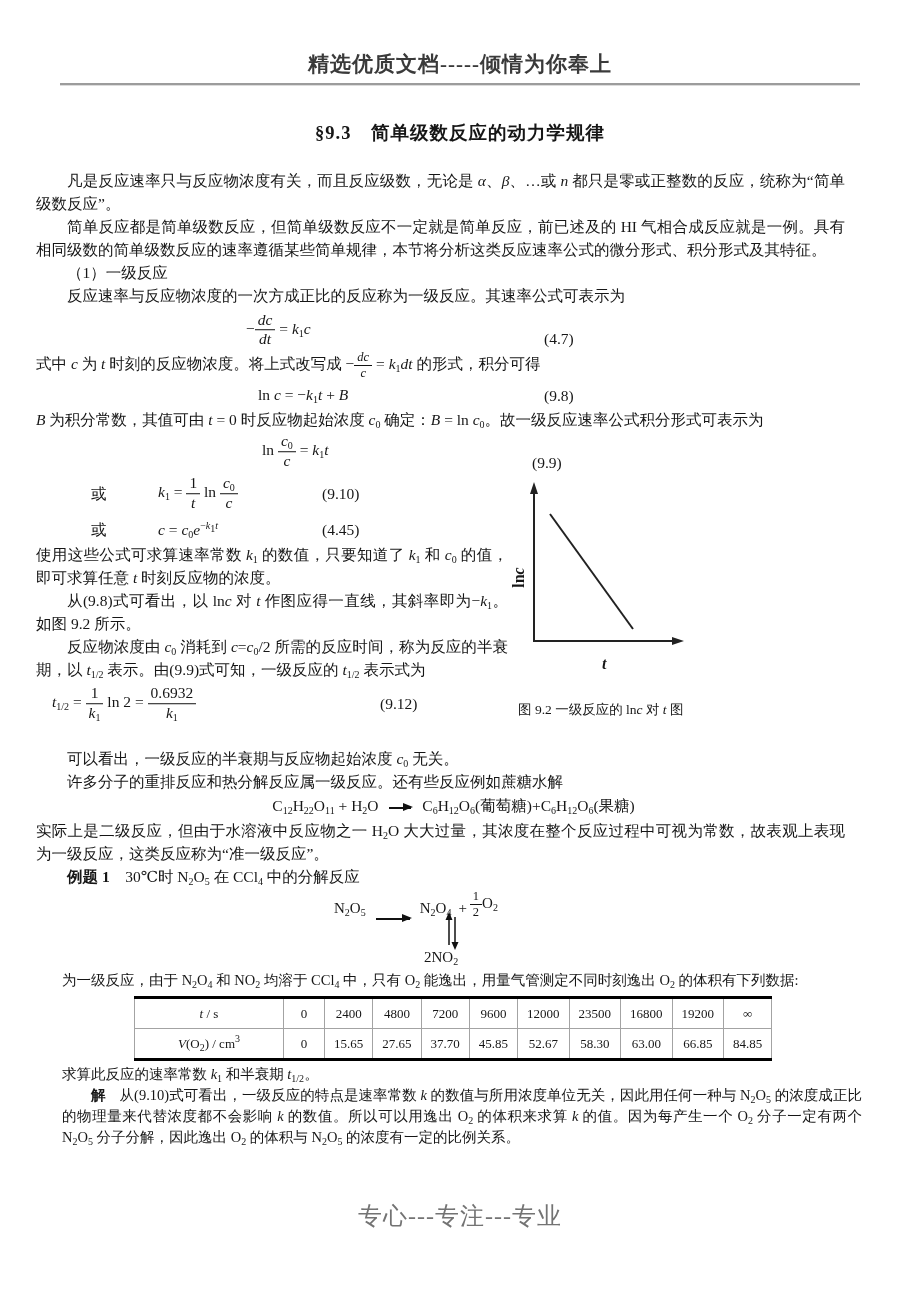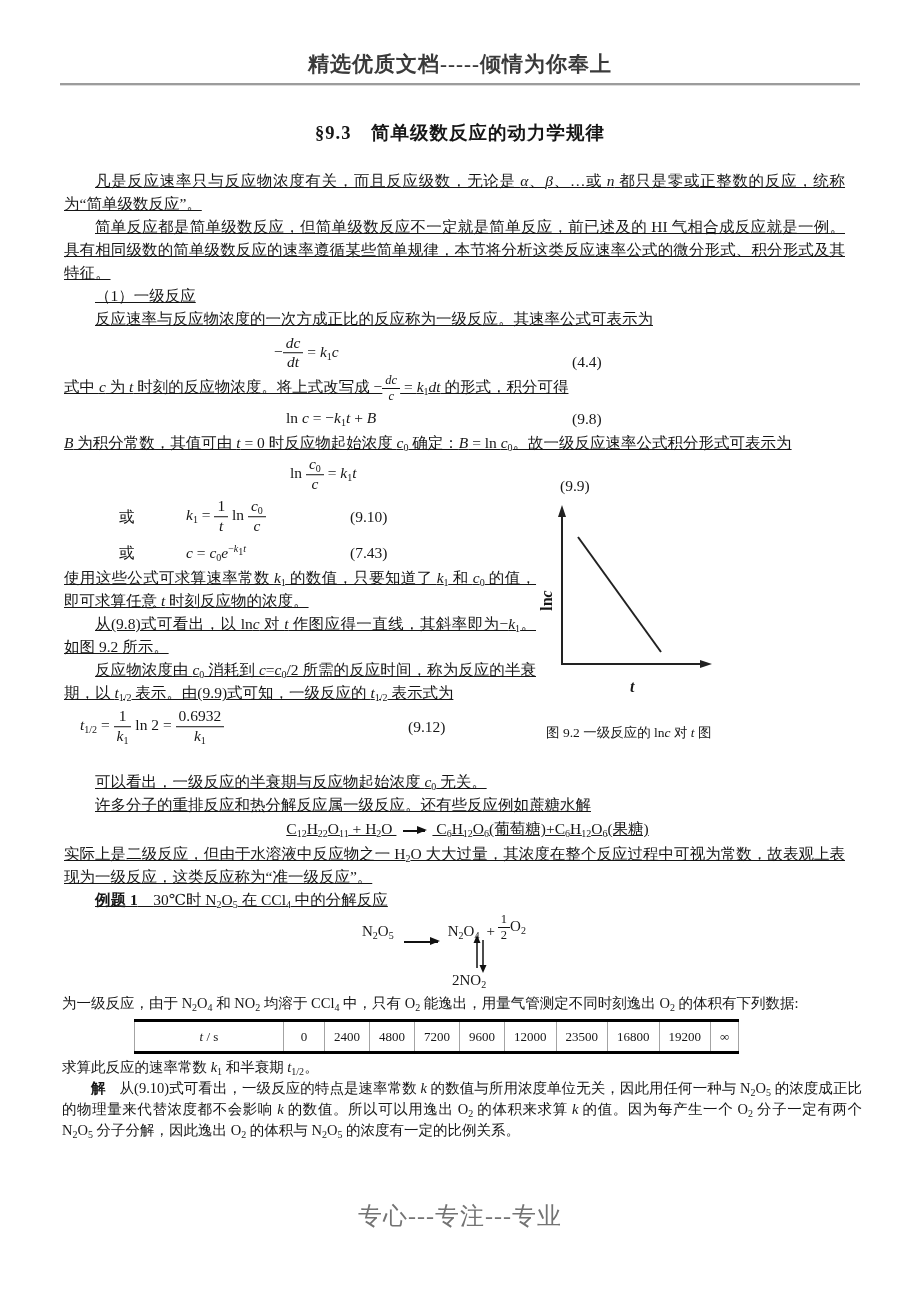--- a/index.html
+++ b/index.html
@@ -4,21 +4,21 @@
 <style>
   html,body{margin:0;padding:0;background:#fff;}
   .page{position:relative;width:920px;height:1302px;background:#fff;color:#161616;
         font-family:"Liberation Serif","DejaVu Serif",serif;overflow:hidden;}
   
   .doc-header{padding-top:50px;text-align:center;font-size:21px;color:#3a3a3a;font-weight:600;letter-spacing:1px;}
   .divider{height:2px;background:#9c9c9c;margin:5px 60px 0 60px;border-bottom:1px solid #dcdcdc;}
   .doc-title{margin:34px 0 0 0;text-align:center;font-size:18.5px;font-weight:bold;letter-spacing:1px;}
   .doc-footer{position:absolute;left:0;right:0;top:1200px;text-align:center;font-size:24px;color:#737373;letter-spacing:1px;}
   
-  .content{margin:24px 75px 0 64px;font-size:15.5px;line-height:23px;text-align:justify;text-decoration:underline;}
+  .content{margin:24px 75px 0 36px;font-size:15.5px;line-height:23px;text-align:justify;}
   .content p{margin:0;}
   p.ind{text-indent:2em;}
   
   .eqrow{position:relative;}
   .eqrow .formula{position:absolute;top:50%;transform:translateY(-50%);white-space:nowrap;}
   .eqrow .eqnum{position:absolute;white-space:nowrap;}
   #eq97{height:42px;margin-top:2px;}
   #eq97 .formula{left:210px;}
   #eq97 .eqnum{left:508px;top:18px;}
   #eq98{height:28px;}
@@ -85,21 +85,21 @@
   <h1 class="doc-title">§9.3　简单级数反应的动力学规律</h1>
 
   <div class="content">
     <p class="ind">凡是反应速率只与反应物浓度有关，而且反应级数，无论是 <i>α</i>、<i>β</i>、…或 <i>n</i> 都只是零或正整数的反应，统称为“简单级数反应”。</p>
     <p class="ind">简单反应都是简单级数反应，但简单级数反应不一定就是简单反应，前已述及的 HI 气相合成反应就是一例。具有相同级数的简单级数反应的速率遵循某些简单规律，本节将分析这类反应速率公式的微分形式、积分形式及其特征。</p>
     <p class="ind">（1）一级反应</p>
     <p class="ind">反应速率与反应物浓度的一次方成正比的反应称为一级反应。其速率公式可表示为</p>
 
     <div class="eqrow" id="eq97">
       <span class="formula">−<span class="frac"><span class="num"><i>dc</i></span><span class="den"><i>dt</i></span></span> = <i>k</i><sub>1</sub><i>c</i></span>
-      <span class="eqnum">(4.4)</span>
+      <span class="eqnum">(4.7)</span>
     </div>
 
     <p>式中 <i>c</i> 为 <i>t</i> 时刻的反应物浓度。将上式改写成 −<span class="frac sm"><span class="num"><i>dc</i></span><span class="den"><i>c</i></span></span> = <i>k</i><sub>1</sub><i>dt</i> 的形式，积分可得</p>
 
     <div class="eqrow" id="eq98">
       <span class="formula">ln <i>c</i> = −<i>k</i><sub>1</sub><i>t</i> + <i>B</i></span>
       <span class="eqnum">(9.8)</span>
     </div>
 
     <p><i>B</i> 为积分常数，其值可由 <i>t</i> = 0 时反应物起始浓度 <i>c</i><sub>0</sub> 确定：<i>B</i> = ln <i>c</i><sub>0</sub>。故一级反应速率公式积分形式可表示为</p>
@@ -110,21 +110,21 @@
           <span class="formula">ln <span class="frac"><span class="num"><i>c</i><sub>0</sub></span><span class="den"><i>c</i></span></span> = <i>k</i><sub>1</sub><i>t</i></span>
         </div>
         <div class="eqrow" id="eq910">
           <span class="orlab">或</span>
           <span class="formula"><i>k</i><sub>1</sub> = <span class="frac"><span class="num">1</span><span class="den"><i>t</i></span></span> ln <span class="frac"><span class="num"><i>c</i><sub>0</sub></span><span class="den"><i>c</i></span></span></span>
           <span class="eqnum">(9.10)</span>
         </div>
         <div class="eqrow" id="eq911">
           <span class="orlab">或</span>
           <span class="formula"><i>c</i> = <i>c</i><sub>0</sub><i>e</i><sup>−<i>k</i><sub>1</sub><i>t</i></sup></span>
-          <span class="eqnum">(7.43)</span>
+          <span class="eqnum">(4.45)</span>
         </div>
         <p>使用这些公式可求算速率常数 <i>k</i><sub>1</sub> 的数值，只要知道了 <i>k</i><sub>1</sub> 和 <i>c</i><sub>0</sub> 的值，即可求算任意 <i>t</i> 时刻反应物的浓度。</p>
         <p class="ind">从(9.8)式可看出，以 ln<i>c</i> 对 <i>t</i> 作图应得一直线，其斜率即为−<i>k</i><sub>1</sub>。如图 9.2 所示。</p>
         <p class="ind">反应物浓度由 <i>c</i><sub>0</sub> 消耗到 <i>c</i>=<i>c</i><sub>0</sub>/2 所需的反应时间，称为反应的半衰期，以 <i>t</i><sub>1/2</sub> 表示。由(9.9)式可知，一级反应的 <i>t</i><sub>1/2</sub> 表示式为</p>
         <div class="eqrow" id="eq912">
           <span class="formula"><i>t</i><sub>1/2</sub> = <span class="frac"><span class="num">1</span><span class="den"><i>k</i><sub>1</sub></span></span> ln 2 = <span class="frac"><span class="num">0.6932</span><span class="den"><i>k</i><sub>1</sub></span></span></span>
           <span class="eqnum">(9.12)</span>
         </div>
       </div>
 
@@ -180,20 +180,33 @@
           <td>2400</td>
           <td>4800</td>
           <td>7200</td>
           <td>9600</td>
           <td>12000</td>
           <td>23500</td>
           <td>16800</td>
           <td>19200</td>
           <td>∞</td>
         </tr>
+        <tr>
+          <td class="lab"><i>V</i>(O<sub>2</sub>) / cm<sup>3</sup></td>
+          <td class="c0">0</td>
+          <td>15.65</td>
+          <td>27.65</td>
+          <td>37.70</td>
+          <td>45.85</td>
+          <td>52.67</td>
+          <td>58.30</td>
+          <td>63.00</td>
+          <td>66.85</td>
+          <td>84.85</td>
+        </tr>
       </tbody>
     </table>
 
     <p>求算此反应的速率常数 <i>k</i><sub>1</sub> 和半衰期 <i>t</i><sub>1/2</sub>。</p>
     <p class="ind"><b class="sol-label">解</b><span>从(9.10)式可看出，一级反应的特点是速率常数 <i>k</i> 的数值与所用浓度单位无关，因此用任何一种与 N<sub>2</sub>O<sub>5</sub> 的浓度成正比的物理量来代替浓度都不会影响 <i>k</i> 的数值。所以可以用逸出 O<sub>2</sub> 的体积来求算 <i>k</i> 的值。因为每产生一个 O<sub>2</sub> 分子一定有两个 N<sub>2</sub>O<sub>5</sub> 分子分解，因此逸出 O<sub>2</sub> 的体积与 N<sub>2</sub>O<sub>5</sub> 的浓度有一定的比例关系。</span></p>
   </div>
 
   <div class="doc-footer">专心---专注---专业</div>
 </div>
 

